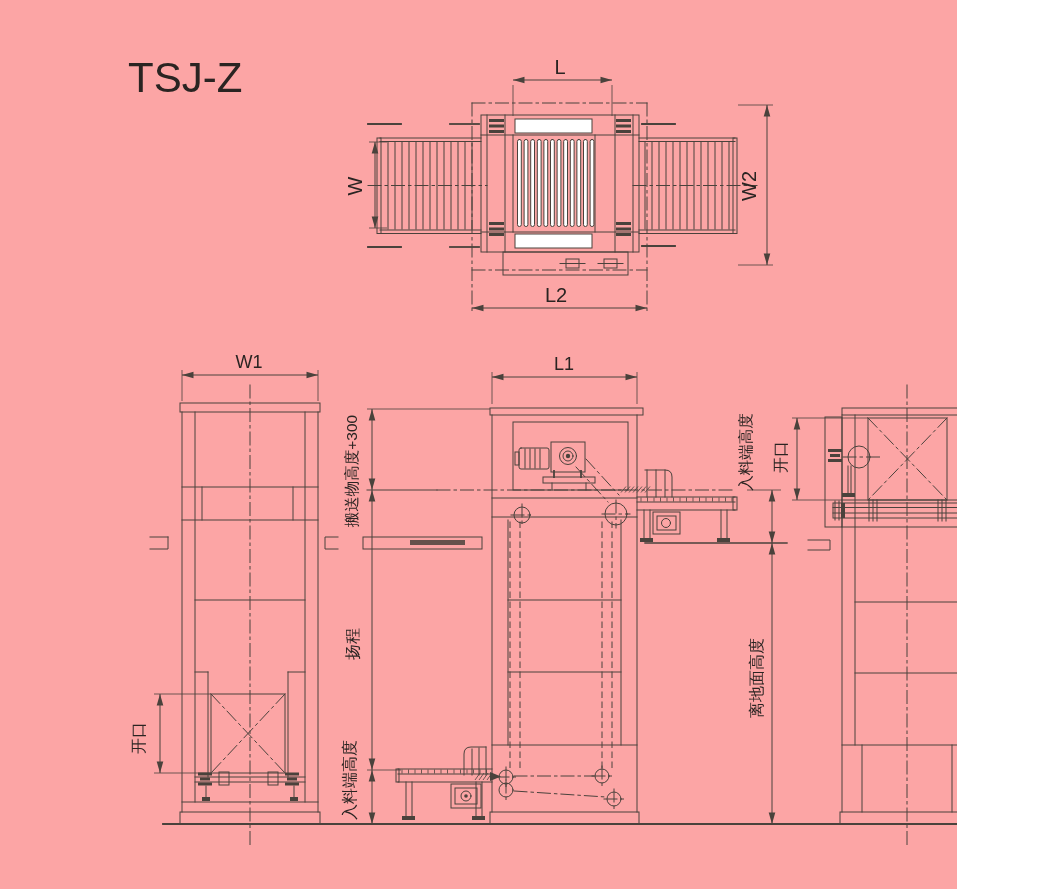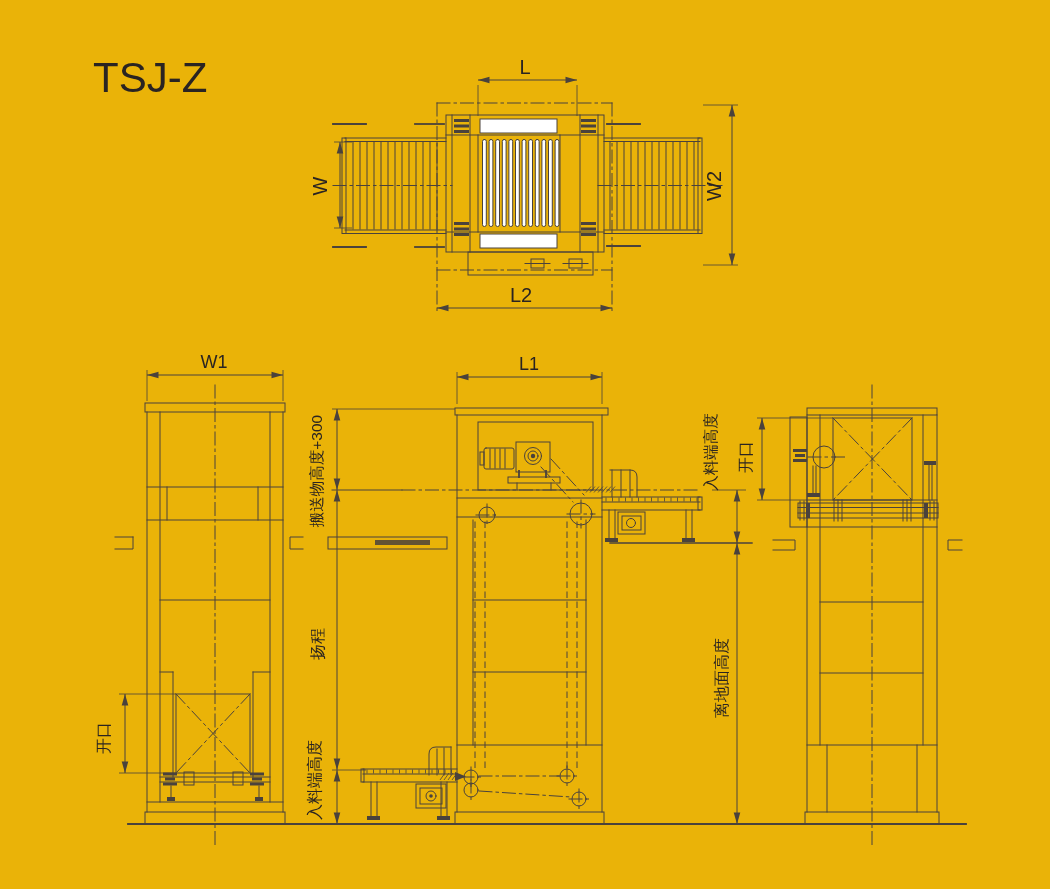--- a/index.html
+++ b/index.html
@@ -1,16 +1,16 @@
 <!DOCTYPE html>
 <html><head>
 <meta charset="utf-8">
 <style>
   html,body{margin:0;padding:0;background:#ffffff;}
-  .canvas{position:relative;width:1050px;height:889px;background:#eab308;overflow:hidden;}
+  .canvas{position:relative;width:922px;height:889px;background:#fca5a5;overflow:hidden;padding-left:35px;}
   svg{display:block;}
   svg text{font-family:"Liberation Sans","DejaVu Sans",sans-serif;fill:#2a2422;}
   .ln{stroke:#4a423c;stroke-width:1;fill:none;stroke-linecap:square;}
   .thn{stroke:#4a423c;stroke-width:0.8;fill:none;}
   .w2{stroke-width:1.8;}
   .w14{stroke-width:1.4;}
   .cl{stroke-dasharray:13 4 2.5 4;}
   .dsh{stroke-dasharray:5.5 4.5;}
   .fil{fill:#4a423c;stroke:none;}
   .wht{fill:#ffffff;}

